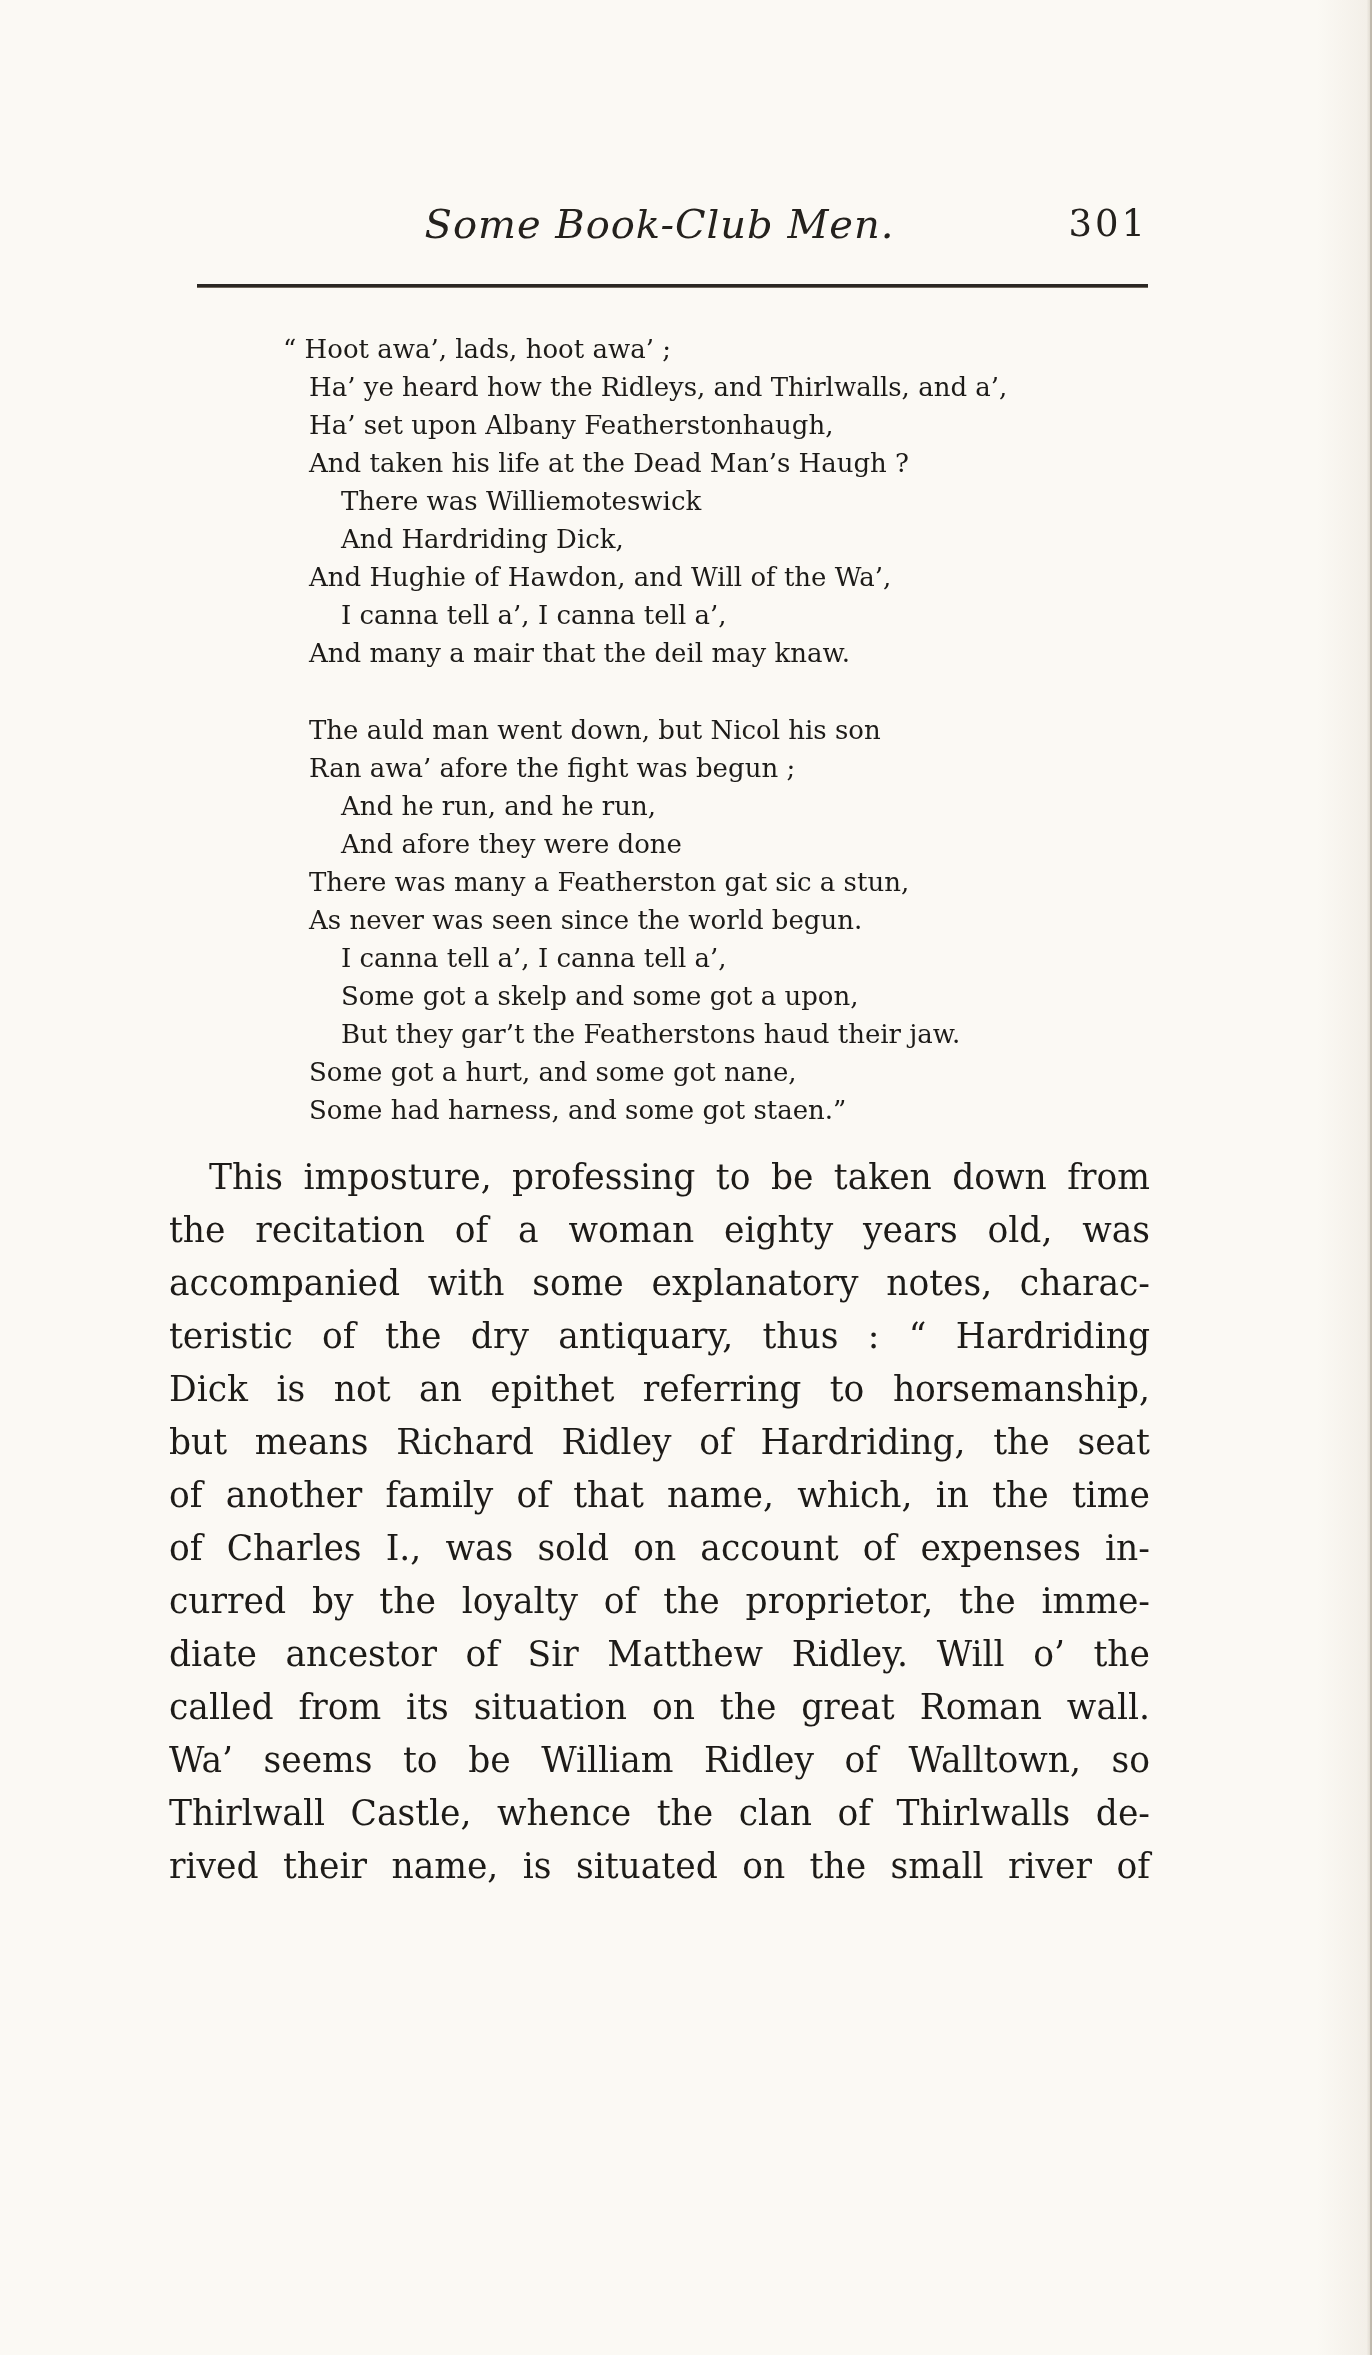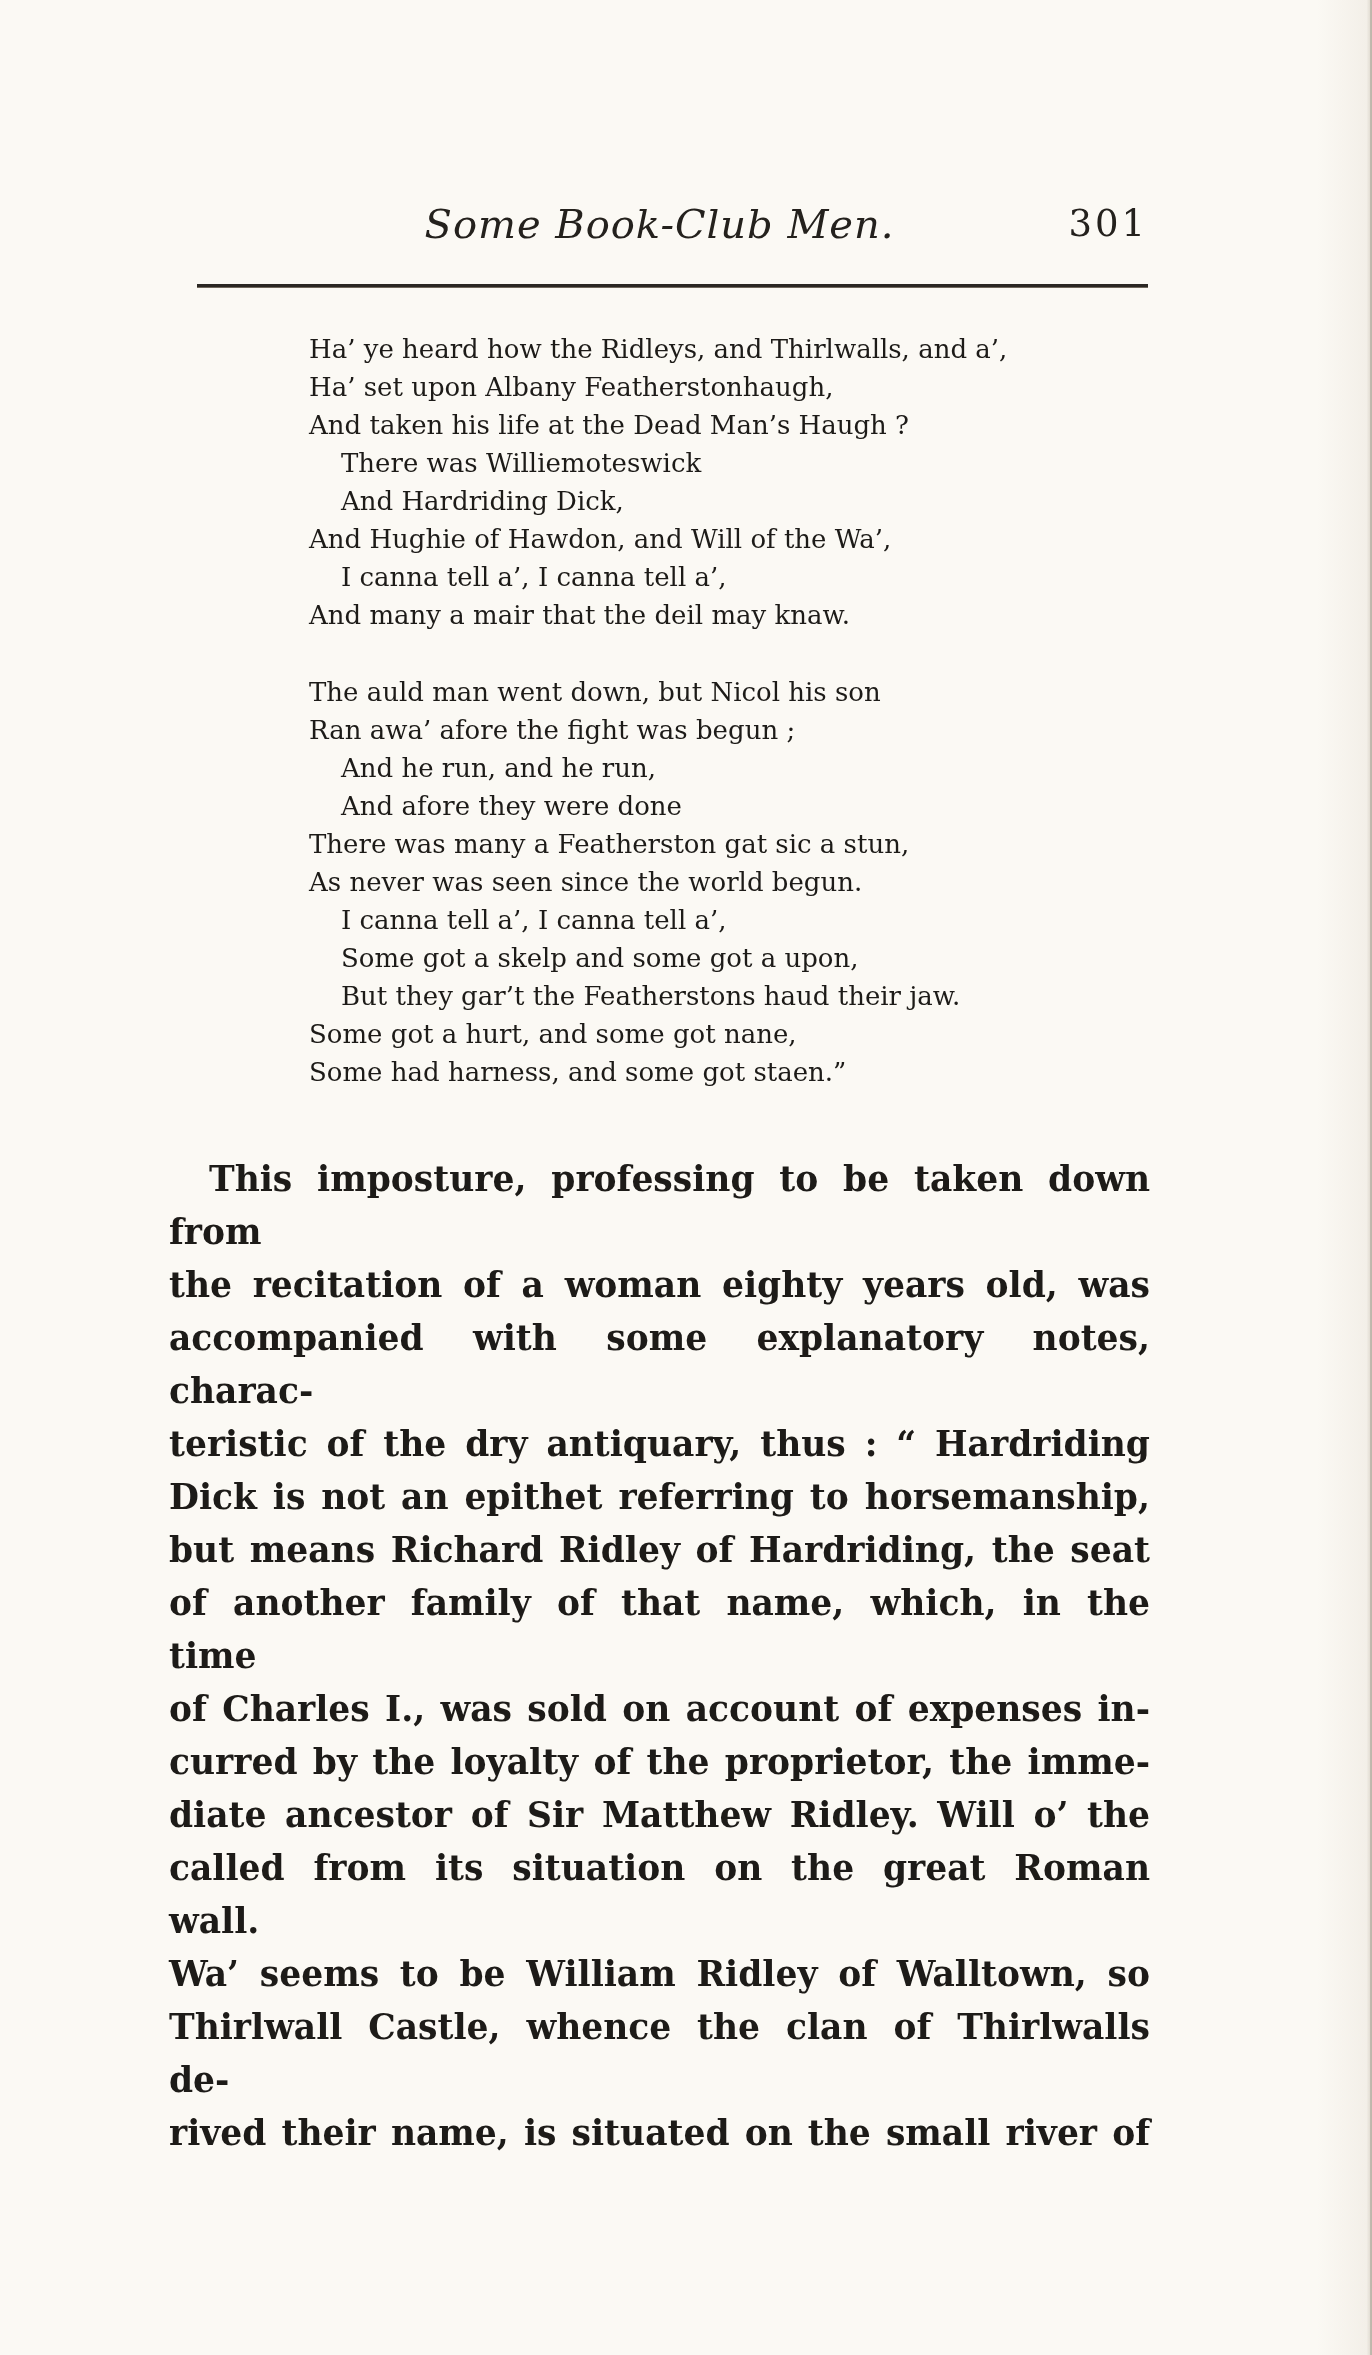--- a/index.html
+++ b/index.html
@@ -67,25 +67,24 @@
   }
   .stanza-2 {
     margin-top: 39px;
   }
   .poem-line { white-space: nowrap; }
   .i0 { padding-left: 0; }
   .i1 { padding-left: 26px; }
   .i2 { padding-left: 58px; }
   
   .prose {
-    margin-top: 62px;
+    margin-top: 22px;
     font-size: 34.5px;
     line-height: 53px;
     color: #1d1b18;
-    font-weight: bold;
   }
   .prose-line {
     text-align: justify;
     text-align-last: justify;
     word-spacing: 2px;
   }
   .prose-line.first {
     text-indent: 40px;
   }
   
@@ -107,20 +106,21 @@
 
     <div class="running-head">
       <span class="head-title">Some Book-Club Men.</span>
       <span class="head-pagenum">301</span>
     </div>
 
     <div class="head-rule"></div>
 
     <div class="poem">
       <div class="stanza stanza-1">
+        <div class="poem-line i0">“ Hoot awa’, lads, hoot awa’ ;</div>
         <div class="poem-line i1">Ha’ ye heard how the Ridleys, and Thirlwalls, and a’,</div>
         <div class="poem-line i1">Ha’ set upon Albany Featherstonhaugh,</div>
         <div class="poem-line i1">And taken his life at the Dead Man’s Haugh ?</div>
         <div class="poem-line i2">There was Williemoteswick</div>
         <div class="poem-line i2">And Hardriding Dick,</div>
         <div class="poem-line i1">And Hughie of Hawdon, and Will of the Wa’,</div>
         <div class="poem-line i2">I canna tell a’, I canna tell a’,</div>
         <div class="poem-line i1">And many a mair that the deil may knaw.</div>
       </div>
       <div class="stanza stanza-2">

